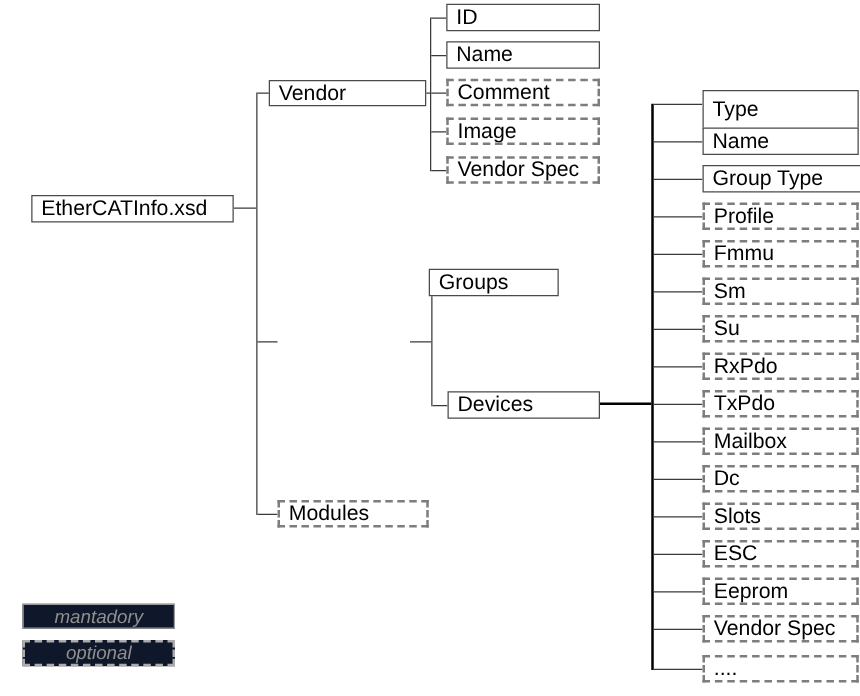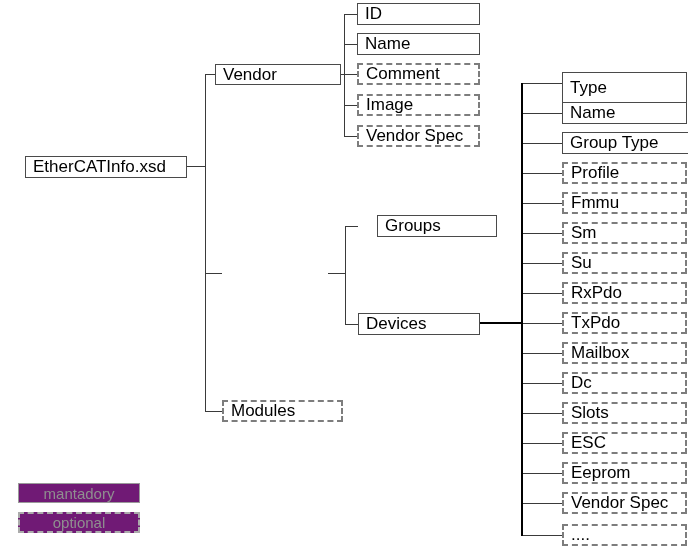--- a/index.html
+++ b/index.html
@@ -11,23 +11,23 @@
     position:absolute;box-sizing:border-box;background:#ffffff;
     border:1px solid #4a4a4a;
     display:flex;align-items:center;
     padding-left:7px;font-size:17px;color:#000000;white-space:nowrap;
     overflow:hidden;
   }
   .node.dashed{border:2px dashed #7d7d7d;}
   .line{position:absolute;background:#3a3a3a;}
   .line.thick{background:#000000;}
   .legend-box{
-    position:absolute;box-sizing:border-box;background:#701a75;
+    position:absolute;box-sizing:border-box;background:#0f172a;
     display:flex;align-items:center;justify-content:center;
-    font-size:15px;color:#8f8f8f;white-space:nowrap;
+    font-size:15px;color:#8f8f8f;white-space:nowrap;font-style:italic;
   }
   .legend-solid{border:1px solid #9a9a9a;}
   .legend-dashed{border:2px dashed #ababab;}
 </style>
 </head>
 <body>
 
 <div class="canvas">
 
   <div class="line" style="left:187px;top:166px;width:18px;height:1px"></div>
@@ -72,21 +72,21 @@
 
   <div class="node" style="left:215px;top:64px;width:126px;height:21px">Vendor</div>
   <div class="node dashed" style="left:222px;top:400px;width:121px;height:22px">Modules</div>
 
   <div class="node" style="left:357px;top:3px;width:123px;height:22px">ID</div>
   <div class="node" style="left:357px;top:33px;width:123px;height:22px">Name</div>
   <div class="node dashed" style="left:357px;top:63px;width:123px;height:22px">Comment</div>
   <div class="node dashed" style="left:357px;top:94px;width:123px;height:22px">Image</div>
   <div class="node dashed" style="left:357px;top:125px;width:123px;height:22px">Vendor Spec</div>
 
-  <div class="node" style="left:377px;top:215px;width:120px;height:22px">Groups</div>
+  <div class="node" style="left:343px;top:215px;width:104px;height:22px">Groups</div>
   <div class="node" style="left:358px;top:313px;width:122px;height:22px">Devices</div>
 
   <div class="node" style="left:562px;top:72px;width:125px;height:32px">Type</div>
   <div class="node" style="left:562px;top:102px;width:125px;height:22px">Name</div>
   <div class="node" style="left:562px;top:132px;width:137px;height:22px">Group Type</div>
   <div class="node dashed" style="left:562px;top:162px;width:125px;height:22px">Profile</div>
   <div class="node dashed" style="left:562px;top:192px;width:125px;height:22px">Fmmu</div>
   <div class="node dashed" style="left:562px;top:222px;width:125px;height:22px">Sm</div>
   <div class="node dashed" style="left:562px;top:252px;width:125px;height:22px">Su</div>
   <div class="node dashed" style="left:562px;top:282px;width:125px;height:22px">RxPdo</div>

